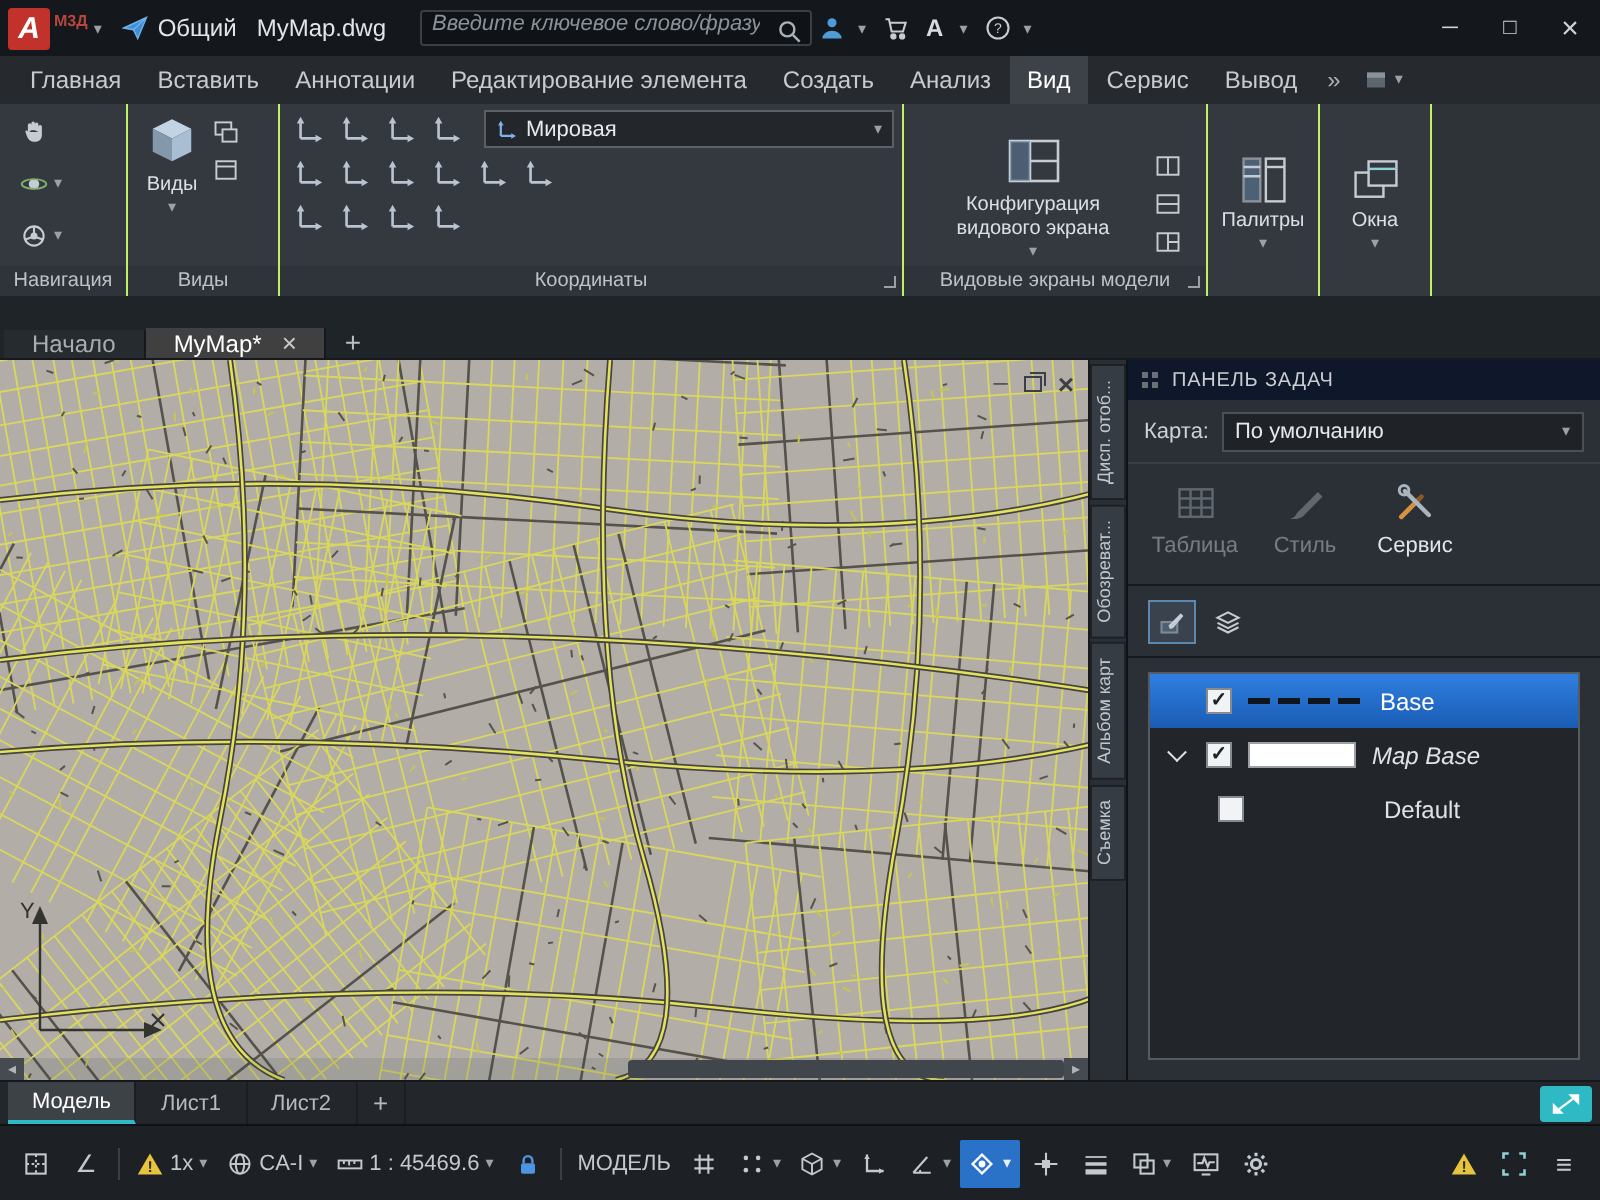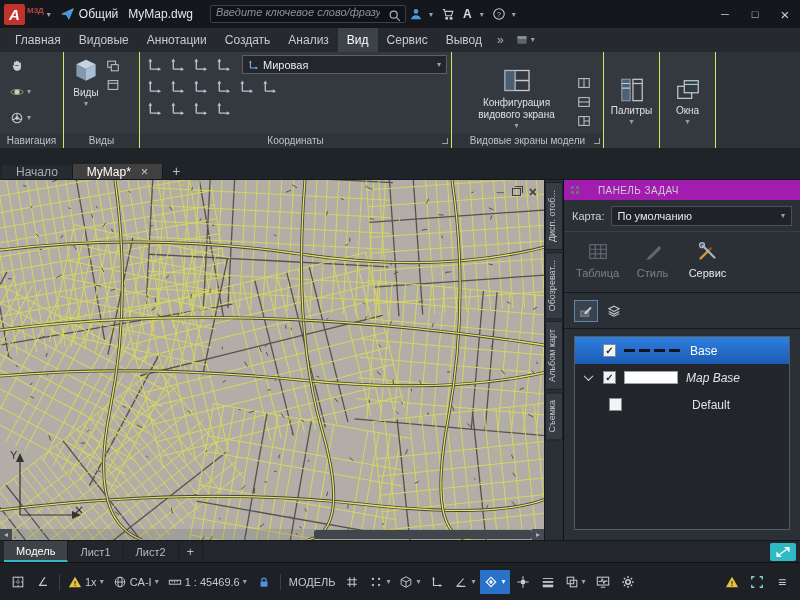--- a/index.html
+++ b/index.html
@@ -75,21 +75,21 @@
   .side-tabs { position:absolute; right:0; top:0; bottom:0; width:19px; background:#2a2f35; border-left:1px solid #17191c; display:flex; flex-direction:column; gap:2px; padding-top:2px; }
   .stab { writing-mode:vertical-rl; transform:rotate(180deg); background:#363c43; border:1px solid #1d2126; color:#c2c7cc; font-size:9px; padding:7px 1px; text-align:center; }
   .ucs { position:absolute; left:6px; bottom:14px; }
   .hscroll { position:absolute; left:0; right:19px; bottom:0; height:11px; background:rgba(70,74,80,0.15); display:flex; align-items:center; }
   .hs-arrow { width:12px; height:11px; background:#464b52; color:#aeb4ba; font-size:8px; display:flex; align-items:center; justify-content:center; }
   .hs-track { flex:1; position:relative; height:100%; }
   .hs-thumb { position:absolute; left:58%; right:0; top:1px; bottom:1px; background:#41464d; border-radius:2px; }
 
   
   .taskpane { flex:1; background:#2b3036; display:flex; flex-direction:column; border-left:1px solid #101316; }
-  .tp-header { height:20px; background:#a21caf; display:flex; align-items:center; gap:18px; padding:0 7px; color:#c9ccd0; font-size:10px; letter-spacing:.4px; }
+  .tp-header { height:20px; background:#0f172a; display:flex; align-items:center; gap:6px; padding:0 7px; color:#c9ccd0; font-size:10px; letter-spacing:.4px; }
   .tp-grip { width:9px; height:9px; display:grid; grid-template-columns:3px 3px; grid-gap:2px; }
   .tp-grip i { width:3px; height:3px; background:#6b7177; }
   .tp-maprow { display:flex; align-items:center; gap:6px; padding:6px 8px 5px 8px; font-size:11px; color:#ced2d6; }
   .tp-combo { flex:1; height:20px; background:#1f2327; border:1px solid #4a4f55; display:flex; align-items:center; padding:0 6px; color:#e6e9ec; font-size:11px; }
   .tp-combo .fill { flex:1; }
   .tp-toolbar { display:flex; padding:3px 6px 6px 6px; border-bottom:1px solid #17191c; box-shadow:0 1px 0 #3a3f45 inset; }
   .tpbtn { width:55px; height:52px; display:flex; flex-direction:column; align-items:center; justify-content:center; gap:4px; font-size:11px; color:#e3e6e9; }
   .tpbtn.disabled { opacity:.42; }
   .tp-subtabs { display:flex; gap:4px; padding:7px 10px 6px 10px; border-bottom:1px solid #17191c; }
   .tp-tabbtn { width:24px; height:22px; display:flex; align-items:center; justify-content:center; border:1px solid transparent; }
@@ -177,22 +177,23 @@
     <span class="tb-chev">▾</span>
     <div class="winbtns">
       <span class="winbtn">─</span>
       <span class="winbtn">□</span>
       <span class="winbtn close">×</span>
     </div>
   </div>
 
   <div class="rtabs">
     <span class="rtab">Главная</span>
-    <span class="rtab">Видовые</span>
+    <span class="rtab">Вставить</span>
     <span class="rtab">Аннотации</span>
+    <span class="rtab">Редактирование элемента</span>
     <span class="rtab">Создать</span>
     <span class="rtab">Анализ</span>
     <span class="rtab active">Вид</span>
     <span class="rtab">Сервис</span>
     <span class="rtab">Вывод</span>
     <span class="rtab-extra">»</span>
     <span class="rtab-extra">
       <svg width="12" height="12" viewBox="0 0 16 16">
           <rect x="2" y="3" width="12" height="10" fill="#5c646c"></rect>
           <rect x="2" y="3" width="12" height="3.5" fill="#8a929a"></rect>

